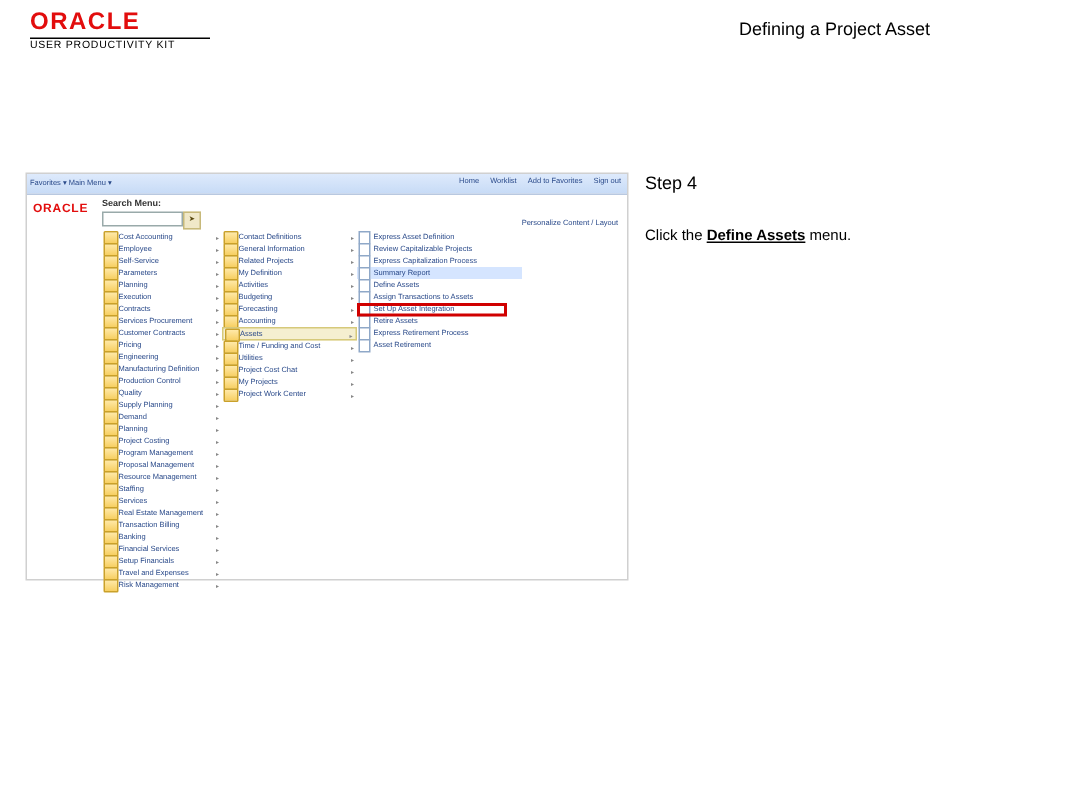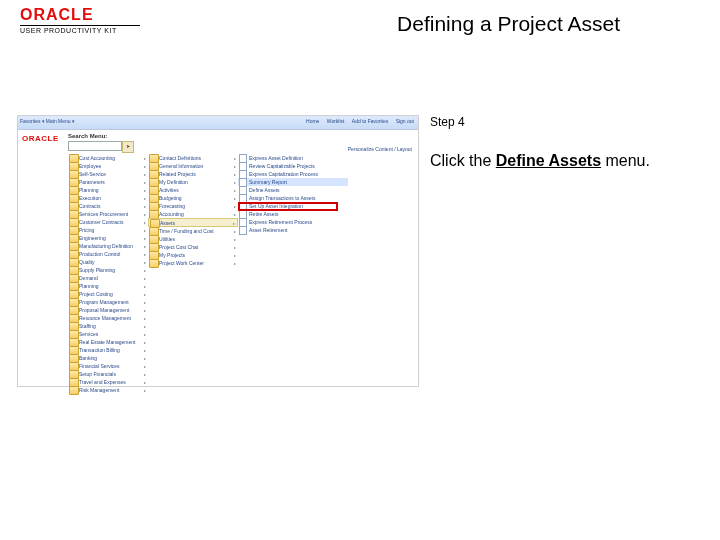--- a/index.html
+++ b/index.html
@@ -3,21 +3,21 @@
 <meta charset="utf-8">
 <style>
   html,body{margin:0;padding:0;width:720px;height:540px;background:#fff;font-family:Arial,Helvetica,sans-serif;color:#000;overflow:hidden}
   .page{position:relative;width:640px;height:540px}
   
   .hdr{position:absolute;left:20px;top:6px;right:20px;height:46px}
   .logo{position:absolute;left:0;top:0}
   .logo-oracle{color:#e20d0d;font-weight:bold;font-size:16px;letter-spacing:1px;font-family:"Trebuchet MS",Arial,sans-serif}
   .logo-upk{color:#000;font-size:7px;letter-spacing:0.5px;margin-top:1px}
   .logo-hr{border:none;border-top:1px solid #000;margin:1px 0 0 0;width:120px}
-  .title{position:absolute;right:0;top:6px;font-size:21px}
+  .title{position:absolute;right:0;top:6px;font-size:12px}
   
   .shot{position:absolute;left:17px;top:115px;width:400px;height:270px;background:#fff;border:1px solid #d0d0d0}
   .shot-topbar{height:13px;background:linear-gradient(#deeafc,#c7dbf6);border-bottom:1px solid #b8c8e0;position:relative}
   .tb-left{position:absolute;left:2px;top:2px;font-size:5px;color:#2a4a8a}
   .tb-right{position:absolute;right:4px;top:2px;font-size:5px;color:#2a4a8a}
   .tb-right span{margin-left:6px}
   .shot-brand{position:absolute;left:4px;top:18px;color:#e20d0d;font-weight:bold;font-size:8px;letter-spacing:0.5px}
   .shot-searchlbl{position:absolute;left:50px;top:17px;font-size:6px;color:#333;font-weight:bold}
   .shot-searchbox{position:absolute;left:50px;top:25px;width:52px;height:8px;border:1px solid #9aa;background:#fff}
   .shot-gobtn{position:absolute;left:104px;top:25px;width:10px;height:10px;background:#f0e8c8;border:1px solid #c7b97a;font-size:5px;line-height:9px;text-align:center;color:#5a4a10}
@@ -31,21 +31,21 @@
   .mi .fld{position:absolute;left:1px;top:0;width:8px;height:7px;background:linear-gradient(#ffe9a8,#f7cf62);border:0.5px solid #caa12a;border-radius:1px}
   .mi .arw{position:absolute;right:2px;top:1px;font-size:4px;color:#888}
   .mi.active{background:#f5efd0;border:1px solid #d6c97a;box-sizing:border-box;height:9px}
   .mi.highlight{background:#d5e5ff}
   .doc::before{content:"";position:absolute;left:1px;top:0;width:6px;height:7px;background:#fff;border:0.5px solid #8fa8c8}
   .redbox{position:absolute;border:2px solid #d00000;box-sizing:border-box}
   .redbox.inner{left:220px;top:86px;width:100px;height:9px}
   
   .instr{position:absolute;left:430px;top:115px;width:270px}
   .step{font-size:12px;margin-bottom:22px}
-  .action{font-size:16px;line-height:1.3}
+  .action{font-size:10px;line-height:1.3}
   .action .u{text-decoration:underline}
   .action .b{font-weight:bold}
 </style>
 </head>
 <body>
 
 <div class="page">
   <div class="hdr">
     <div class="logo">
       <div class="logo-oracle">ORACLE</div>

